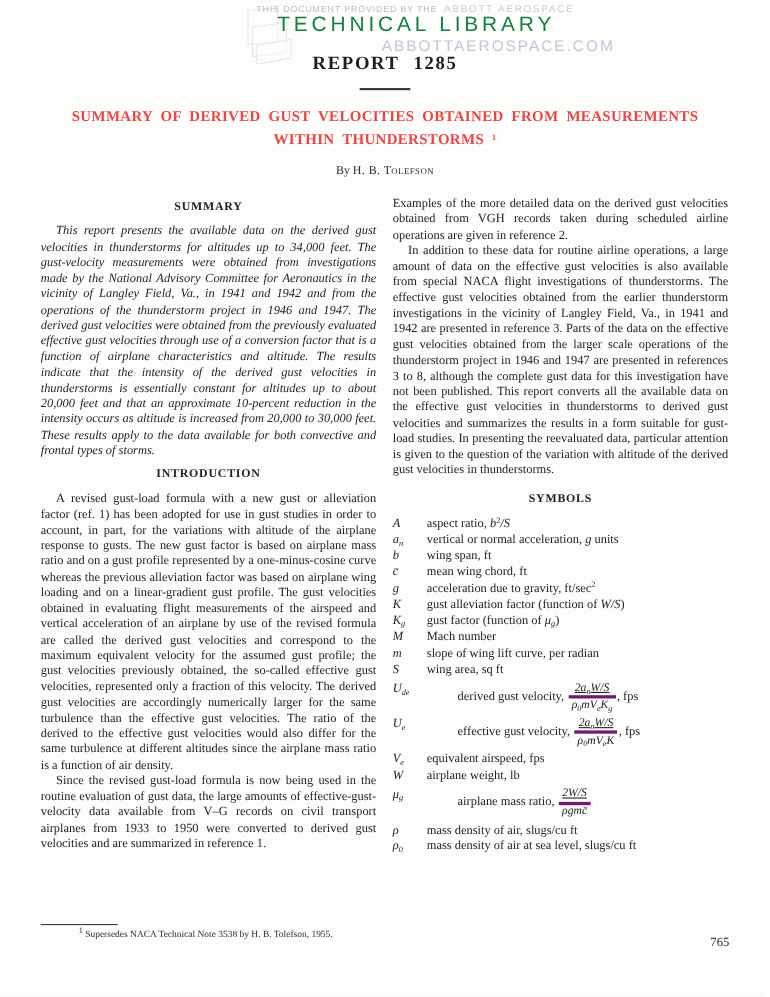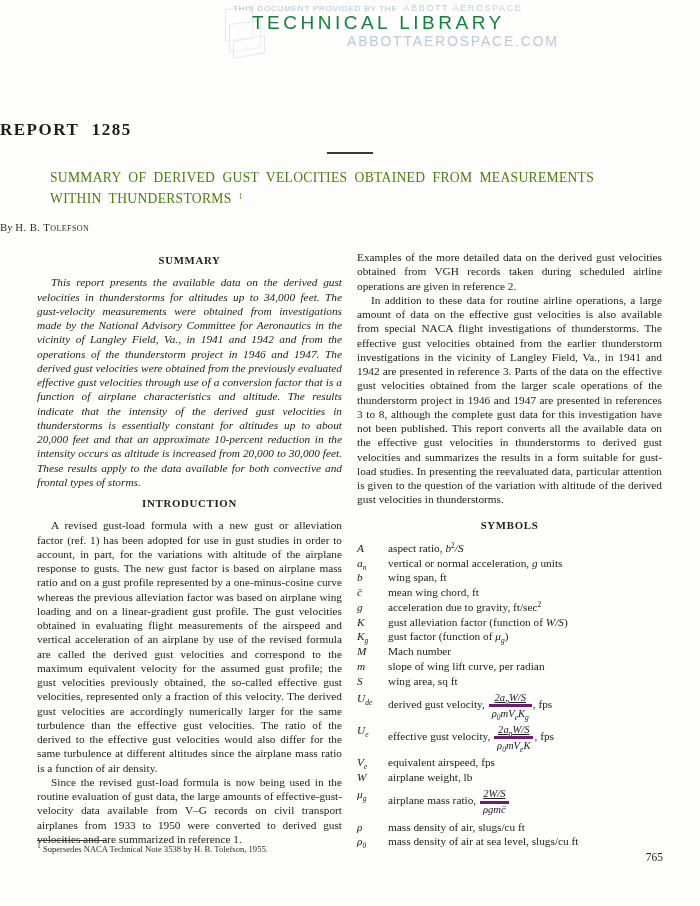--- a/index.html
+++ b/index.html
@@ -23,25 +23,25 @@
   .wm-brand{font-size:9px;letter-spacing:1.6px;color:#c2cdde;}
   .wm-line2{position:absolute;top:12px;left:252px;font-size:19px;letter-spacing:3.5px;color:#15803d;white-space:nowrap;font-weight:400;}
   .wm-line3{position:absolute;top:33px;left:347px;font-size:14px;letter-spacing:1.8px;color:#bcc8da;}
   .wm-logo{position:absolute;top:8px;left:221px;width:44px;height:50px;opacity:.55;}
   .wm-logo div{position:absolute;border:1.5px solid #ccd6e4;background:rgba(255,255,255,.4);}
   .wm-logo .p1{left:4px;top:0;width:26px;height:30px;transform:skewY(-4deg);}
   .wm-logo .p2{left:8px;top:14px;width:30px;height:26px;transform:skewY(-8deg);}
   .wm-logo .p3{left:12px;top:30px;width:30px;height:16px;transform:skewY(-10deg);}
 
   
-  .title-block{padding-top:120px;}
+  .title-block{padding-top:48px;text-align:center;}
   .report-number{font-size:17px;font-weight:700;letter-spacing:1.5px;word-spacing:7px;color:#1e1e1e;}
   .title-rule{width:46px;border:0;border-top:2px solid #3a3a3a;margin:12px auto 13px auto;}
-  .main-title{font-size:13.6px;font-weight:400;width:600px;margin:12px auto;line-height:1.55;
-              letter-spacing:.3px;word-spacing:3.5px;color:#4d7c0f;}
+  .main-title{font-size:13.6px;font-weight:700;width:600px;margin:12px auto;line-height:1.55;
+              letter-spacing:.3px;word-spacing:3.5px;color:#ef4444;}
   .byline{margin-top:11px;font-size:10.8px;color:#2a2a2a;}
   .byline .author{font-variant:small-caps;letter-spacing:.4px;}
 
   
   .columns{display:flex;gap:15px;padding:0 37px;margin-top:17px;align-items:center;}
   .col{width:305px;box-sizing:border-box;font-size:11.3px;line-height:14.25px;text-align:justify;}
   .sec-heading{text-align:center;font-weight:700;font-size:10.8px;letter-spacing:.7px;margin:0 0 8px 0;color:#1e1e1e;}
   .sec-heading.mid{margin:7px 0 8px 0;}
   p{margin:0;}
   .indent{text-indent:14px;}
@@ -52,24 +52,24 @@
   .srow{display:flex;margin-bottom:.5px;}
   .ssym{flex:0 0 31px;font-style:italic;}
   .sdef{flex:1;text-align:left;}
   .it{font-style:italic;}
   sub{font-size:7.5px;vertical-align:-2.5px;font-style:italic;line-height:0;}
   sup{font-size:7.5px;vertical-align:4px;line-height:0;}
   .frac{display:inline-block;vertical-align:middle;text-align:center;
         font-style:italic;line-height:1.1;font-size:10.6px;margin:1px 1px;}
   .frac .num{display:block;border-bottom:3px solid #701a75;padding:0 3px 0.5px 3px;text-decoration:underline;}
   .frac .den{display:block;padding:0.5px 3px 0 3px;}
-  .srow.tall{margin:3px 0;}
-
-  
-  .footnote{position:absolute;left:37px;top:840px;width:300px;font-size:8.6px;line-height:10.5px;color:#2a2a2a;text-align:left;}
+  .srow.tall{margin:3px 0;gap:28px;}
+
+  
+  .footnote{position:absolute;left:37px;top:840px;width:300px;font-size:8.6px;line-height:10.5px;color:#2a2a2a;text-align:center;}
   .footnote-rule{width:70px;border:0;border-top:1px solid #3a3a3a;margin:0 0 3px 0;}
   .folio{position:absolute;right:37px;top:851px;font-size:11.5px;color:#232323;}
 </style>
 </head>
 <body>
 
 <div class="page">
 
   <div class="wm">
     <div class="wm-logo">

